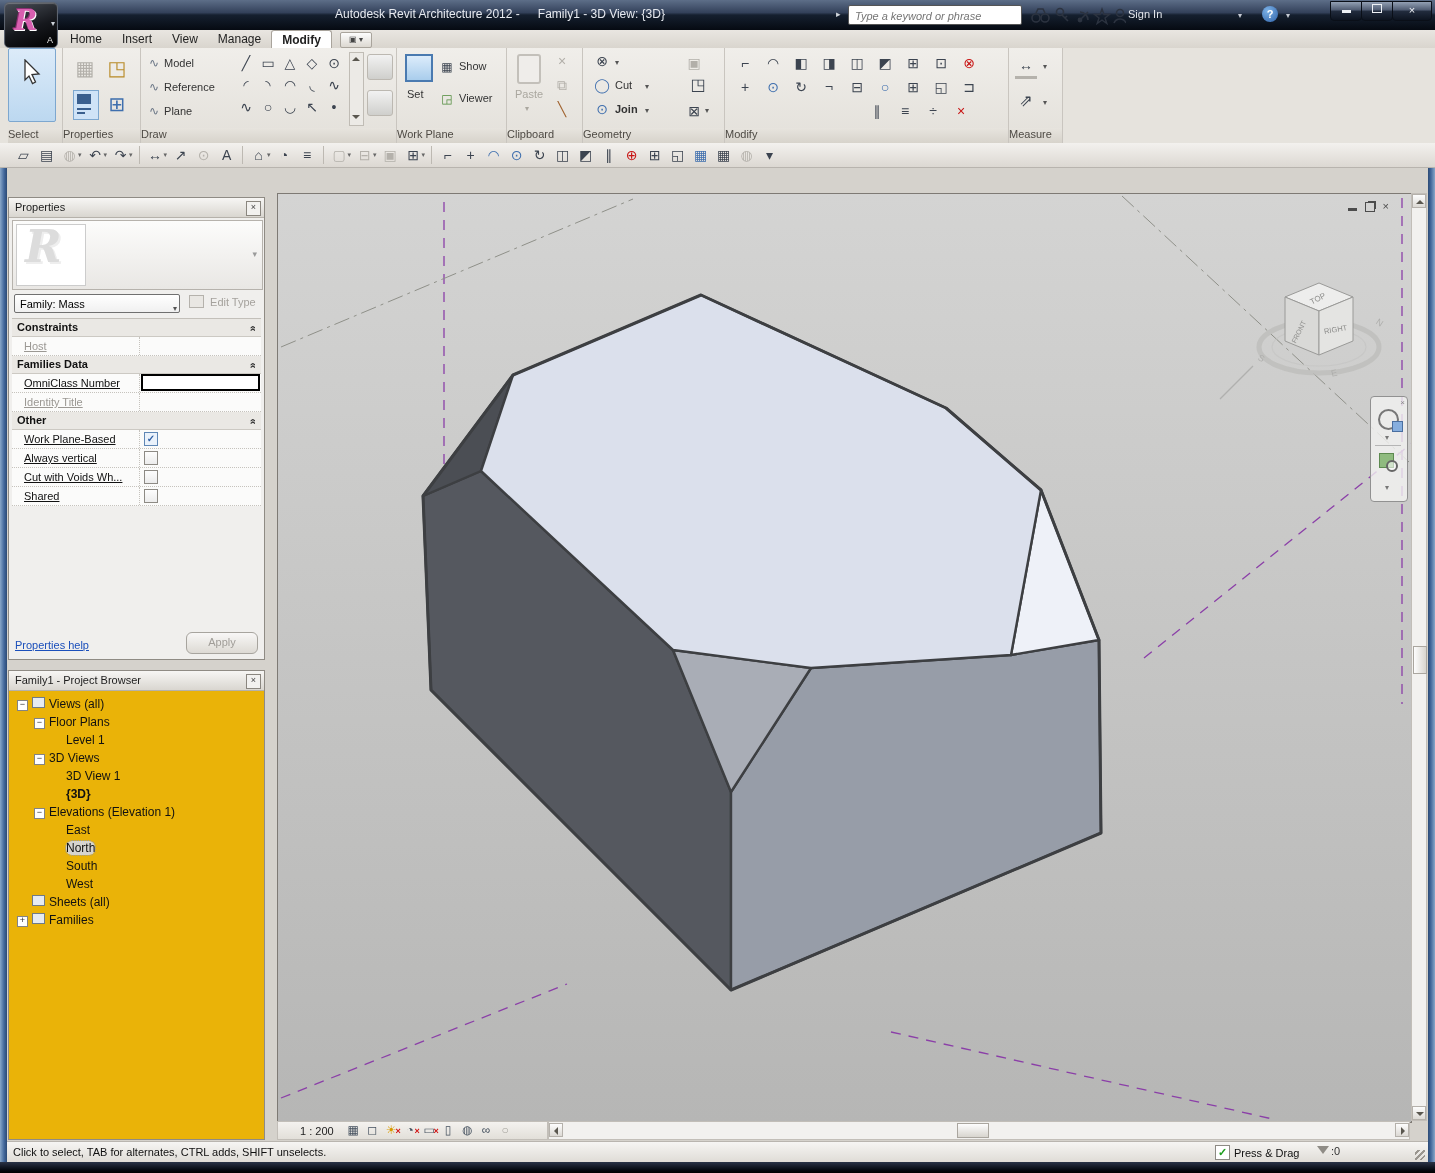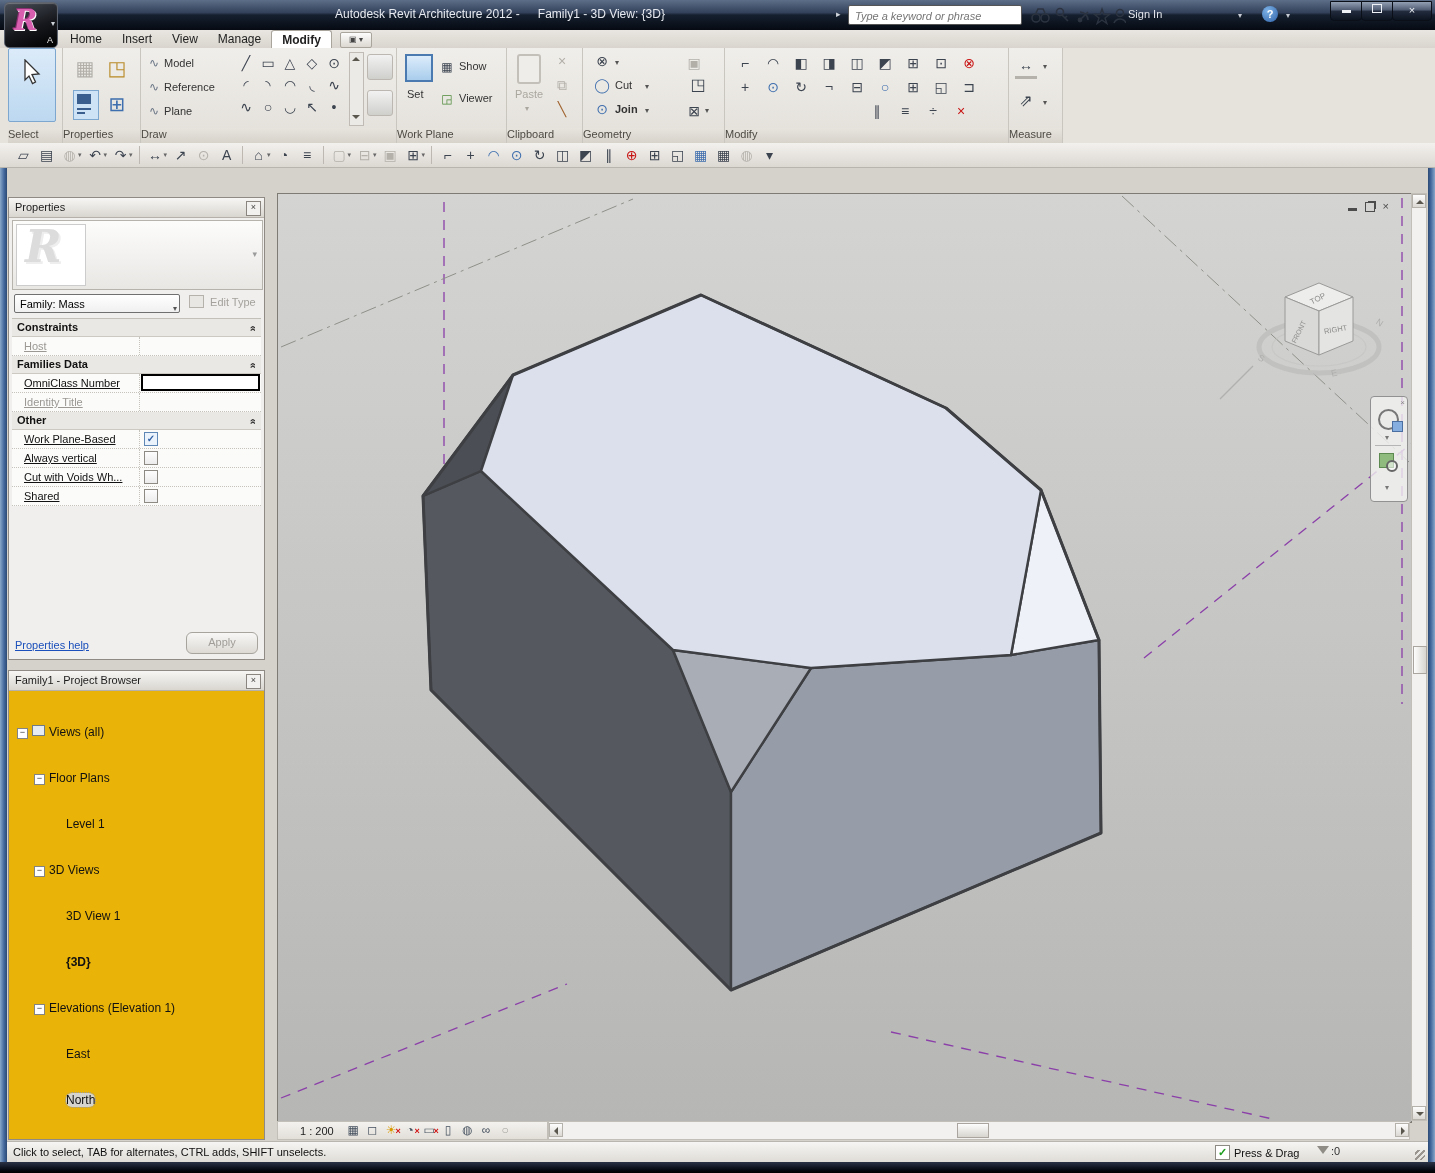--- a/index.html
+++ b/index.html
@@ -118,21 +118,21 @@
   .cb{position:absolute;left:4px;top:2px;width:12px;height:12px;border:1px solid #8d8a84;
     background:linear-gradient(#fdfdfd,#ececec);font-size:10px;line-height:12px;text-align:center;
     color:#2f5fa5;font-weight:bold;}
   .cb.checked{background:#eaf2fb;border-color:#5f87b5;}
   #props-help{position:absolute;left:6px;bottom:8px;font-size:11px;color:#1b4fbb;text-decoration:underline;}
   #apply-btn{position:absolute;right:6px;bottom:5px;width:70px;height:20px;border:1px solid #a7a49e;
     border-radius:6px;background:linear-gradient(#f8f7f6,#dddad4);font-size:11px;color:#a09d98;
     text-align:center;line-height:19px;}
   #browser{top:502px;height:470px;background:#eab308;}
   #tree{position:absolute;left:2px;top:24px;right:2px;font-size:12px;color:#111;}
-  .trow{height:18px;line-height:18px;white-space:nowrap;position:relative;margin-top:28px;}
+  .trow{height:18px;line-height:18px;white-space:nowrap;position:relative;}
   .texp{display:inline-block;width:9px;height:9px;border:1px solid #848484;background:#fff;
     font-size:9px;line-height:7px;text-align:center;color:#333;margin-right:4px;vertical-align:1px;}
   .t-icon{display:inline-block;width:11px;height:9px;border:1px solid #6f7b88;background:#e6ebf1;
     margin-right:4px;vertical-align:0px;}
   .tlabel.sel{background:#d6d4cf;outline:1px dotted #9a9a9a;border-radius:6px;}
   .tlabel.bold{font-weight:bold;}
   
   #viewport{left:277px;top:193px;width:1133px;height:928px;border:1px solid #7e7a74;box-sizing:content-box;
     overflow:hidden;}
   #vp-controls{position:absolute;right:22px;top:5px;color:#4c4c4c;display:flex;gap:8px;z-index:5;}

